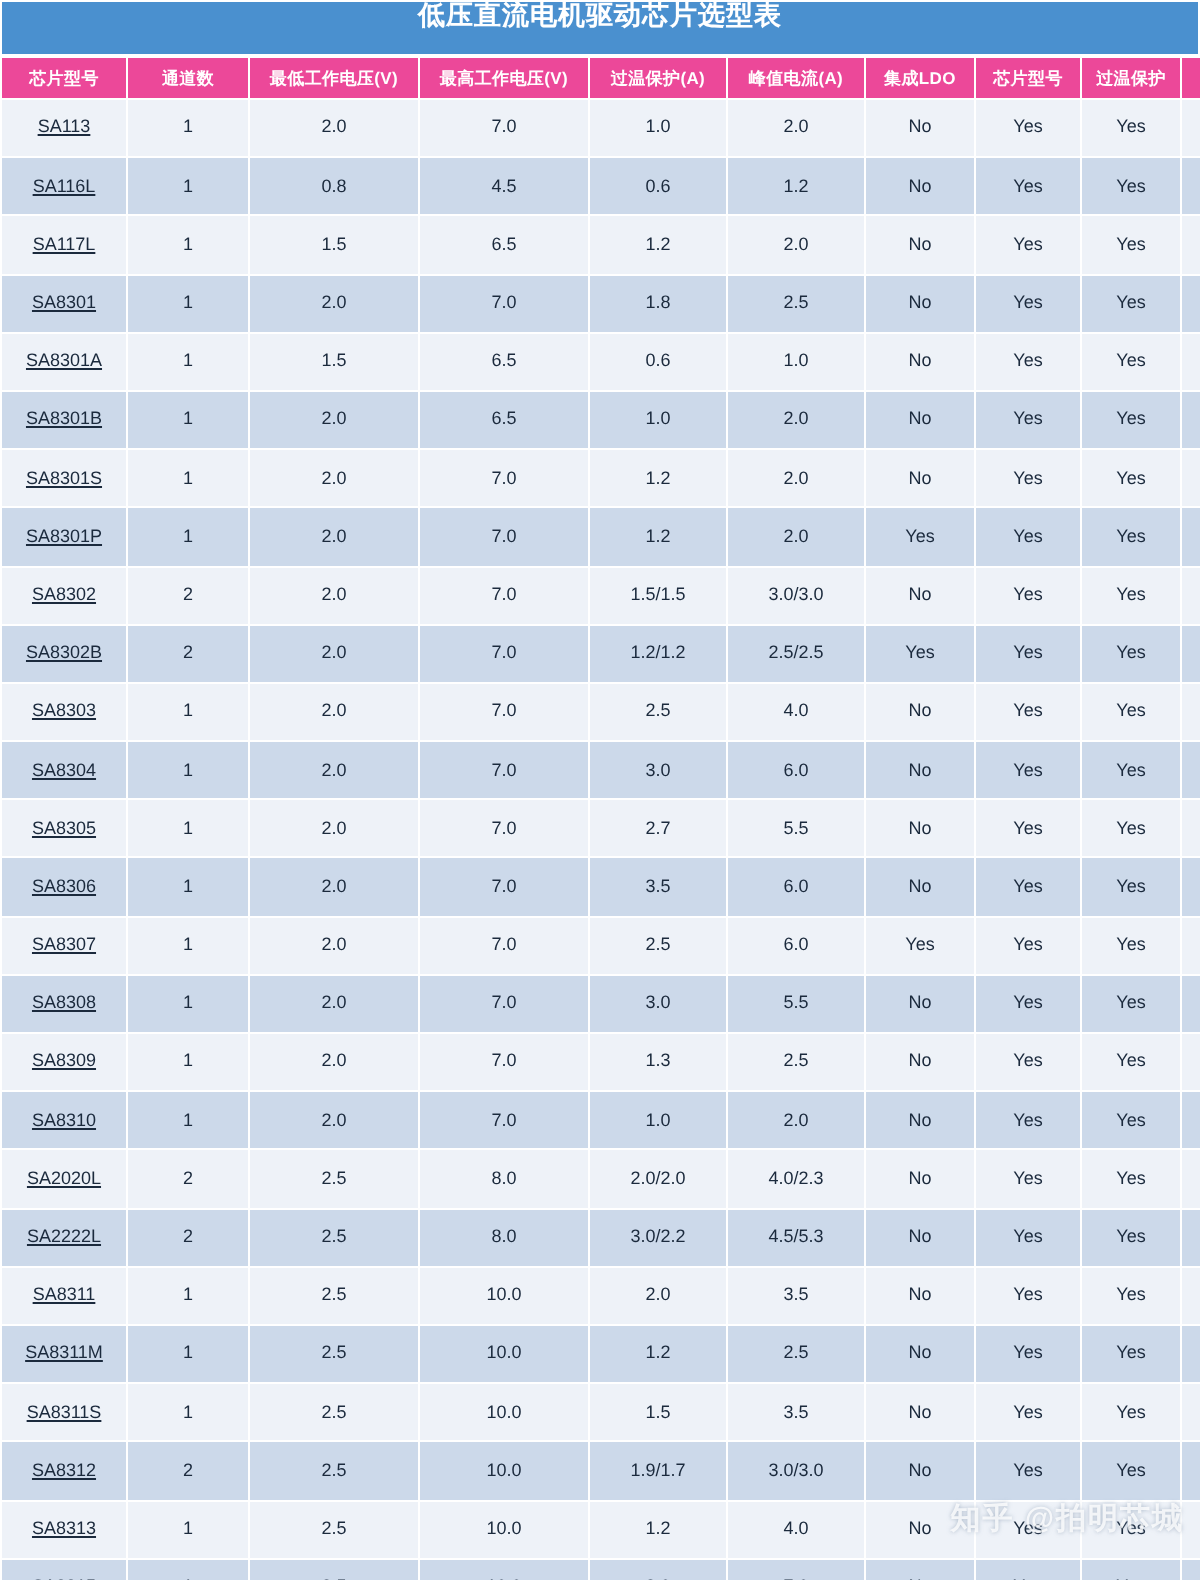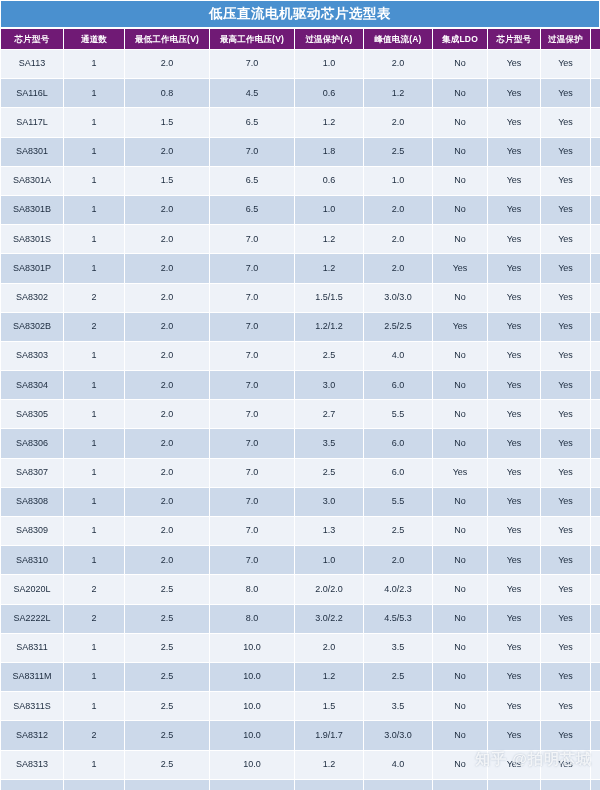--- a/index.html
+++ b/index.html
@@ -20,21 +20,21 @@
     position: relative;
     background: #ffffff;
   }
 
   
   .title-bar {
     height: 26px;
     margin: 1px 1px 1px 1px;
     background: #4a90cf;
     display: flex;
-    align-items: center;
+    align-items: flex-start;
     justify-content: center;
     box-sizing: border-box;
   }
   .title-bar .title-text {
     color: #ffffff;
     font-size: 13.5px;
     font-weight: bold;
     letter-spacing: 0.5px;
     line-height: 1;
   }
@@ -55,38 +55,39 @@
     text-align: center;
     vertical-align: middle;
     padding: 0 2px;
     margin: 0;
     line-height: 1.25;
     box-sizing: border-box;
     overflow: hidden;
     white-space: nowrap;
   }
   table.chip-table th {
-    background: #701a75;
+    background: #ec4899;
     color: #ffffff;
     font-weight: bold;
     height: 20px;
     font-size: 8.5px;
     letter-spacing: 0.2px;
   }
   table.chip-table td {
     height: 28.2px;
   }
   
   tr.row-even td { background: #eef2f8; }
   tr.row-odd  td { background: #ccd9ea; }
 
   
   td.col-model, td.col-pkg {
     text-align: left;
     padding-left: 8px;
+    text-decoration: underline;
   }
   th.col-model, th.col-pkg { text-align: center; }
 
   td.col-pkg.two-line {
     white-space: normal;
     line-height: 1.15;
     font-size: 8.5px;
   }
 
   

